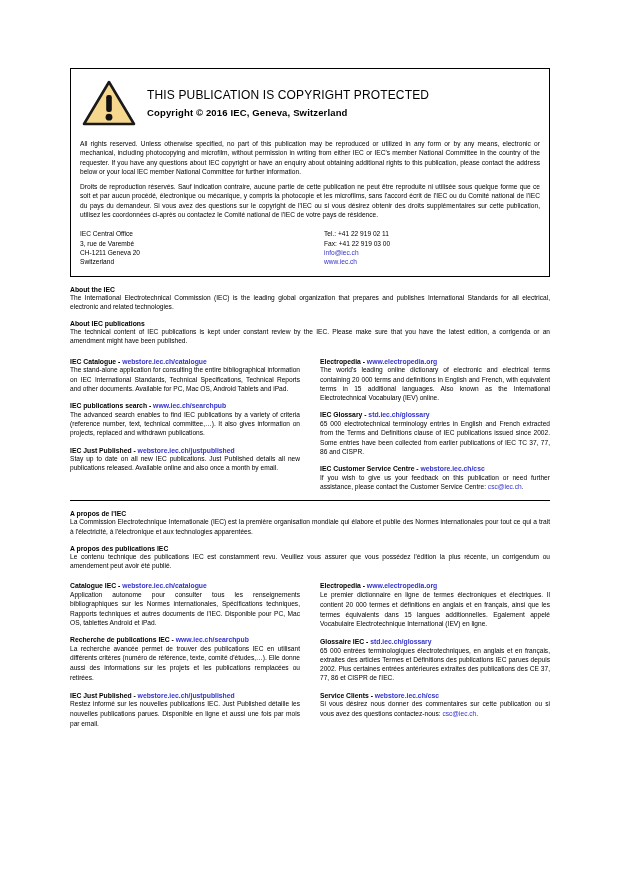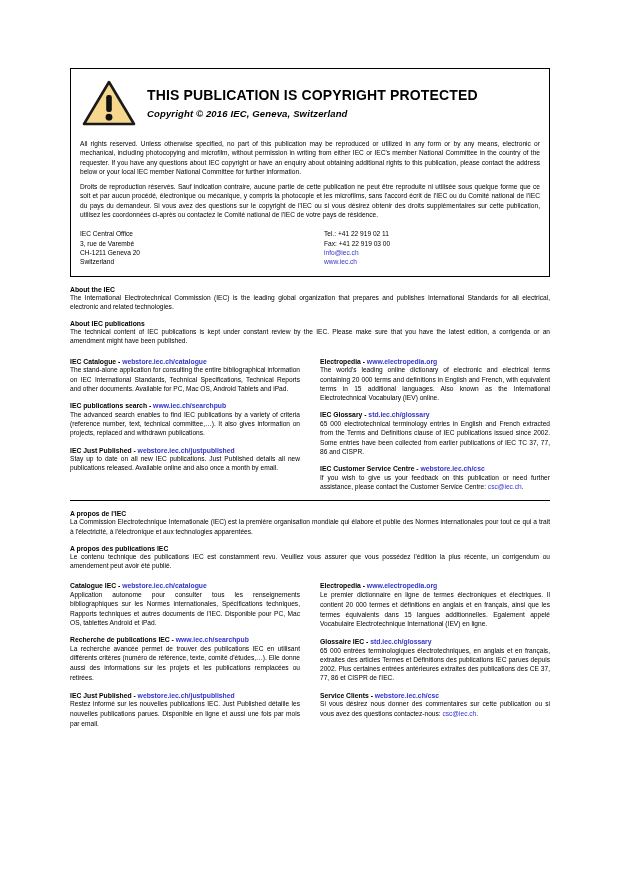--- a/index.html
+++ b/index.html
@@ -40,29 +40,28 @@
     height: 48px;
     display: block;
   }
   .cr-titles {
     display: flex;
     flex-direction: column;
     justify-content: center;
     gap: 5px;
   }
   .cr-title-1 {
-    font-size: 14px;
-    font-weight: bold;
+    font-size: 12px;
+    font-weight: normal;
     letter-spacing: 0.15px;
   }
   .cr-title-2 {
     font-size: 9.5px;
     font-weight: bold;
     letter-spacing: 0.15px;
-    font-style: italic;
   }
   .cr-para {
     font-size: 6.6px;
     line-height: 9.3px;
     text-align: justify;
     margin-top: 6px;
     letter-spacing: 0.01px;
   }
   .cr-contact {
     display: flex;

